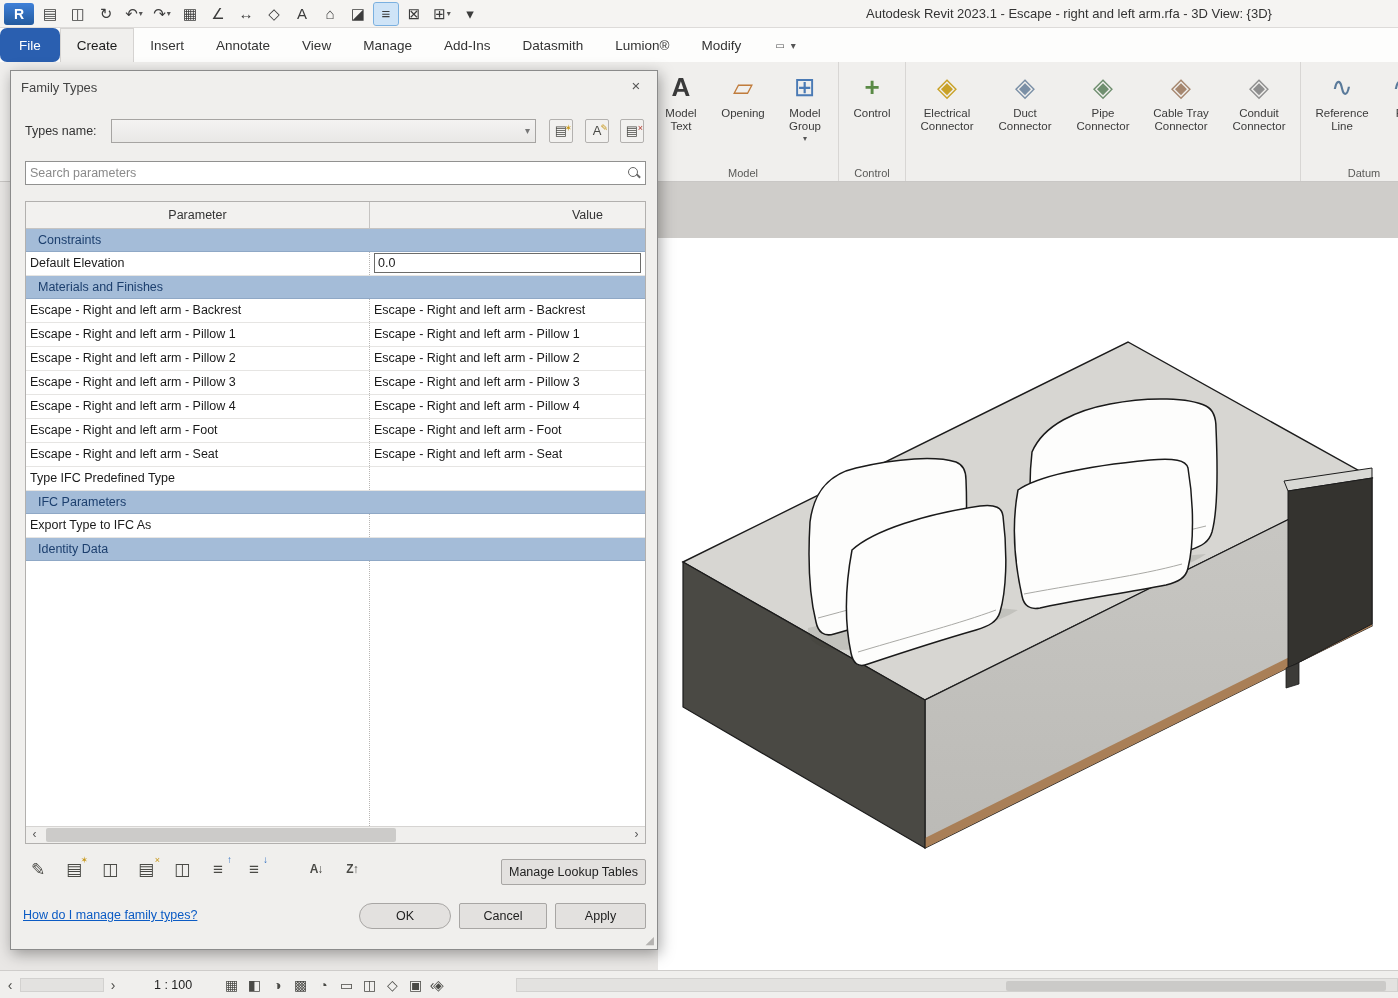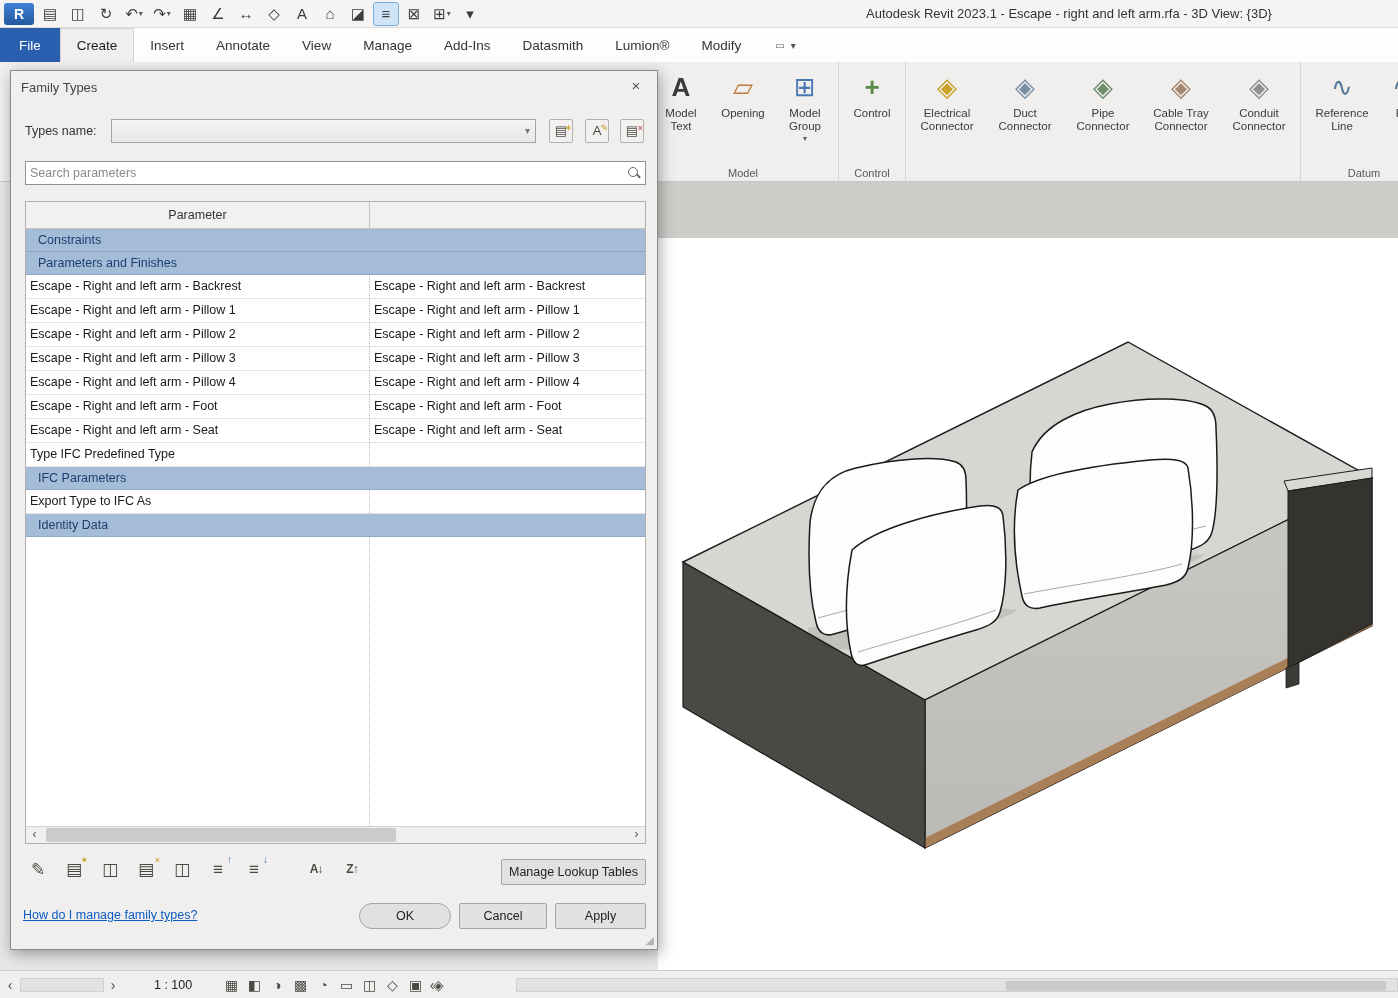--- a/index.html
+++ b/index.html
@@ -12,21 +12,21 @@
   .qat { display:flex; align-items:center; gap:4px; }
   .qat-logo { width:30px; height:22px; border-radius:3px; background:linear-gradient(#3f80d8,#235a9e); color:#fff; font-weight:bold; font-size:14px; display:flex; align-items:center; justify-content:center; }
   .qat-btn { min-width:24px; height:22px; display:flex; align-items:center; justify-content:center; color:#3c3c3c; font-size:15px; border-radius:2px; padding:0 2px; }
   .qat-btn .caret { font-size:8px; color:#555; margin-left:1px; }
   .qat-btn.active { background:#cfe4f7; outline:1px solid #7ab0e0; }
   .win-title { position:absolute; left:760px; right:20px; text-align:center; font-size:13px; color:#333; white-space:nowrap; overflow:hidden; }
 
   
   .tabrow { position:absolute; left:0; top:28px; width:100%; height:34px; background:#fdfdfc; display:flex; align-items:stretch; z-index:9; }
   .tab { padding:0 16px; display:flex; align-items:center; font-size:13.5px; color:#333; }
-  .tab.file { background:#2a5fb0; color:#fff; padding:0 19px; }
+  .tab.file { background:#2a5fb0; color:#fff; padding:0 19px;border-radius:7px; }
   .tab.active { background:#f0efed; border:1px solid #d5d3d1; border-bottom:none; color:#1a1a1a; }
   .ribbon-toggles { display:flex; align-items:center; gap:6px; margin-left:18px; color:#555; }
   .ribbon-toggles span { font-size:10px; }
 
   
   .ribbon { position:absolute; left:0; top:62px; width:100%; height:120px; background:#f0efed; border-bottom:1px solid #c9c7c5; display:flex; overflow:hidden; z-index:8; }
   .rspacer { width:648px; flex:none; }
   .panel { position:relative; flex:none; height:120px; border-right:1px solid #d8d6d4; padding:2px 2px 18px 2px; display:flex; }
   .panel-label { position:absolute; left:0; right:0; bottom:0; height:17px; font-size:11px; color:#5a5a58; text-align:center; line-height:17px; }
   .rbtn { width:62px; height:98px; display:flex; flex-direction:column; align-items:center; padding-top:6px; border-radius:2px; }
@@ -292,29 +292,34 @@
     </div>
 
     <div class="searchbox">
       <input type="text" placeholder="Search parameters" style="">
       <span class="mag"></span>
     </div>
 
     <div class="ftable">
       <div class="thead">
         <div class="hparam">Parameter</div>
+        <div class="hvalue">Value</div>
       </div>
 
       <div class="trow group">
           <span>Constraints</span>
         </div>
 
+      <div class="trow">
+        <div class="cell param">Default Elevation</div>
+        <div class="cell value"><input class="cellinput" value="0.0" style=""></div>
+      </div>
 
       <div class="trow group">
-          <span>Parameters and Finishes</span>
+          <span>Materials and Finishes</span>
         </div>
 
       <div class="trow">
         <div class="cell param">Escape - Right and left arm - Backrest</div>
         <div class="cell value">Escape - Right and left arm - Backrest</div>
       </div>
       <div class="trow">
         <div class="cell param">Escape - Right and left arm - Pillow 1</div>
         <div class="cell value">Escape - Right and left arm - Pillow 1</div>
       </div>

